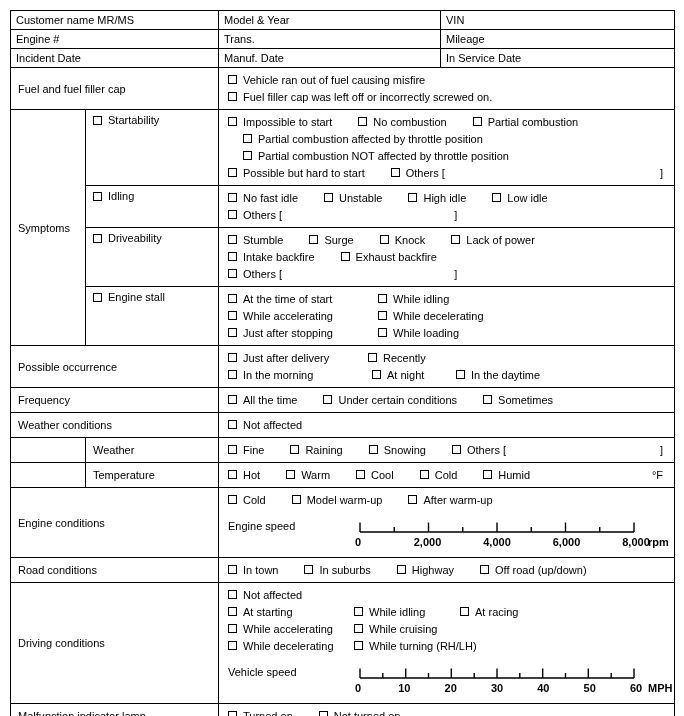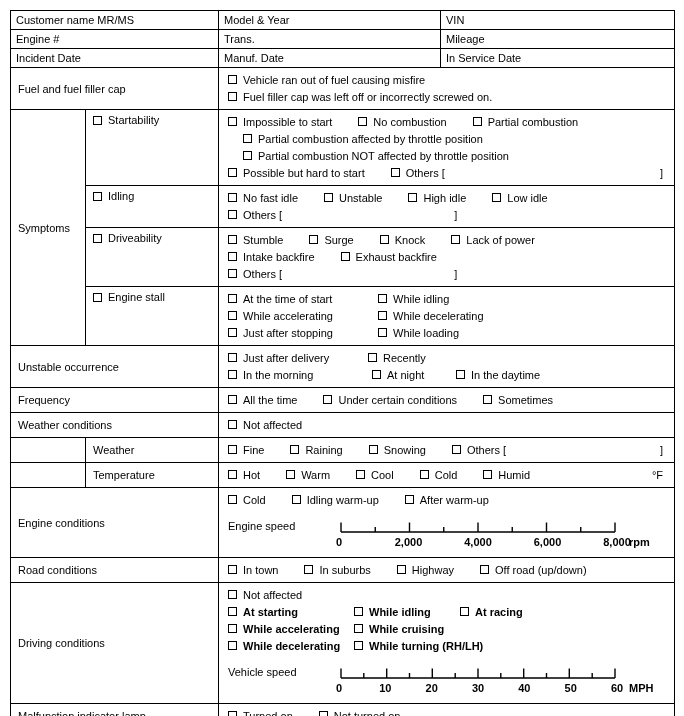--- a/index.html
+++ b/index.html
@@ -20,29 +20,29 @@
   td.sub2 { vertical-align: middle; padding: 3px 7px; }
   td.content { padding: 3px 9px 4px 9px; }
   .wc-label { border-bottom: none; }
   .wc-spacer { border-top: none; border-bottom: none; }
   .line { display: flex; align-items: center; gap: 26px; min-height: 17px; }
   .g22 { }
   .ind { margin-left: 15px; }
   .gridA { display: grid; grid-template-columns: 140px auto; gap: 0; }
   .gridB { display: grid; grid-template-columns: 140px 80px auto; gap: 4px; }
   .grid2 { display: grid; grid-template-columns: 150px auto; gap: 0; }
-  .gridD { display: grid; grid-template-columns: 126px 106px auto; gap: 0; font-weight: bold; }
+  .gridD { display: grid; grid-template-columns: 126px 106px auto; gap: 0; }
   .withbr { display: flex; align-items: center; min-height: 17px; }
   .withbr > .items { display: flex; align-items: center; gap: 26px; flex: none; }
   .tail { margin-left: auto; padding-right: 2px; }
   .midbr { margin-left: 172px; }
   .cbi { display: inline-flex; align-items: center; white-space: pre; }
   .cb { width: 9px; height: 9px; border: 1px solid #000; margin-right: 6px; flex: none; background: #fff; }
   .scale-row { display: flex; align-items: flex-start; margin-top: 11px; margin-bottom: 2px; }
-  .scale-cap { width: 111px; flex: none; padding-top: 1px; }
+  .scale-cap { width: 130px; flex: none; padding-top: 1px; }
   .ruler-wrap { position: relative; width: 278px; }
   .ruler-labels { position: relative; height: 15px; margin-top: 1px; }
   .ruler-labels span {
     position: absolute; top: 0; transform: translateX(-50%);
     font-weight: bold; white-space: nowrap;
   }
   .ruler-labels .unit { left: 100%; transform: none; margin-left: 12px; }
 </style>
 </head>
 <body>
@@ -170,21 +170,21 @@
               <span class="cbi"><span class="cb"></span><span>While decelerating</span></span>
             </div>
           <div class="line grid2">
               <span class="cbi"><span class="cb"></span><span>Just after stopping</span></span>
               <span class="cbi"><span class="cb"></span><span>While loading</span></span>
             </div>
         </td>
       </tr>
 
       <tr>
-        <td colspan="2" class="cell lbl">Unstable occurrence</td>
+        <td colspan="2" class="cell lbl">Possible occurrence</td>
         <td colspan="2" class="cell content">
           <div class="line gridA">
               <span class="cbi"><span class="cb"></span><span>Just after delivery</span></span>
               <span class="cbi"><span class="cb"></span><span>Recently</span></span>
             </div>
           <div class="line gridB">
               <span class="cbi"><span class="cb"></span><span>In the morning</span></span>
               <span class="cbi"><span class="cb"></span><span>At night</span></span>
               <span class="cbi"><span class="cb"></span><span>In the daytime</span></span>
             </div>
@@ -240,21 +240,21 @@
             <span class="tail">°F</span>
           </div>
         </td>
       </tr>
 
       <tr>
         <td colspan="2" class="cell lbl">Engine conditions</td>
         <td colspan="2" class="cell content">
           <div class="line">
               <span class="cbi"><span class="cb"></span><span>Cold</span></span>
-              <span class="cbi"><span class="cb"></span><span>Idling warm-up</span></span>
+              <span class="cbi"><span class="cb"></span><span>Model warm-up</span></span>
               <span class="cbi"><span class="cb"></span><span>After warm-up</span></span>
             </div>
           <div class="scale-row">
             <span class="scale-cap">Engine speed</span>
             <div class="ruler-wrap">
               <svg width="278" height="14" viewBox="0 0 278 14">
                 <path d="M2 13 H276 M2 3.5 V13 M70.5 3.5 V13 M139 3.5 V13 M207.5 3.5 V13 M276 3.5 V13 M36.25 8 V13 M104.75 8 V13 M173.25 8 V13 M241.75 8 V13" stroke="#000" stroke-width="1.4" fill="none"></path>
               </svg>
               <div class="ruler-labels">
                 <span style="left:0%">0</span>

